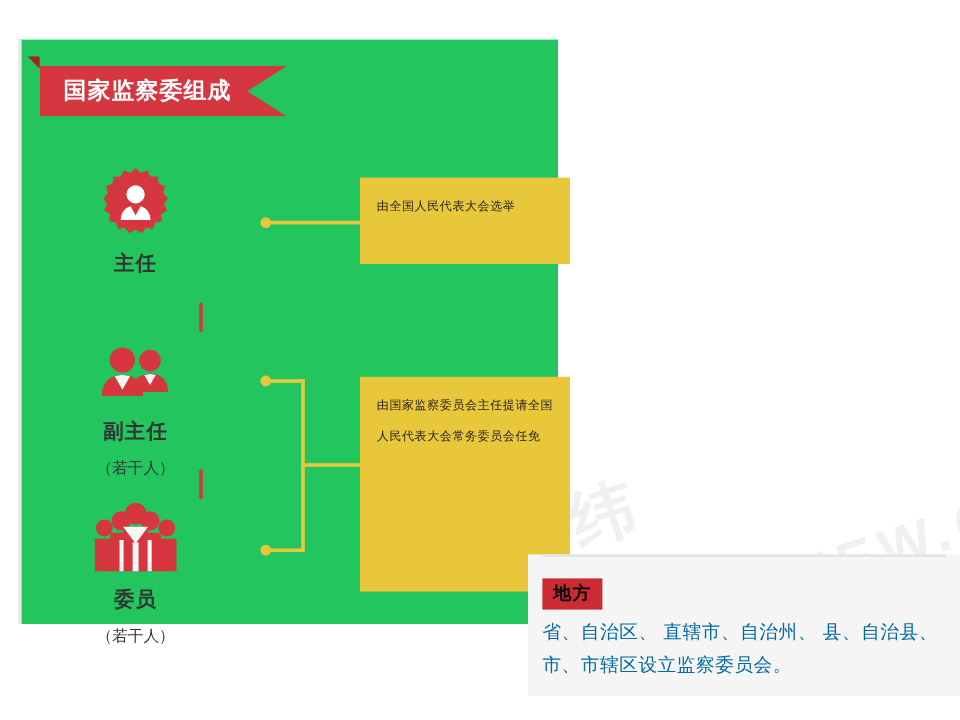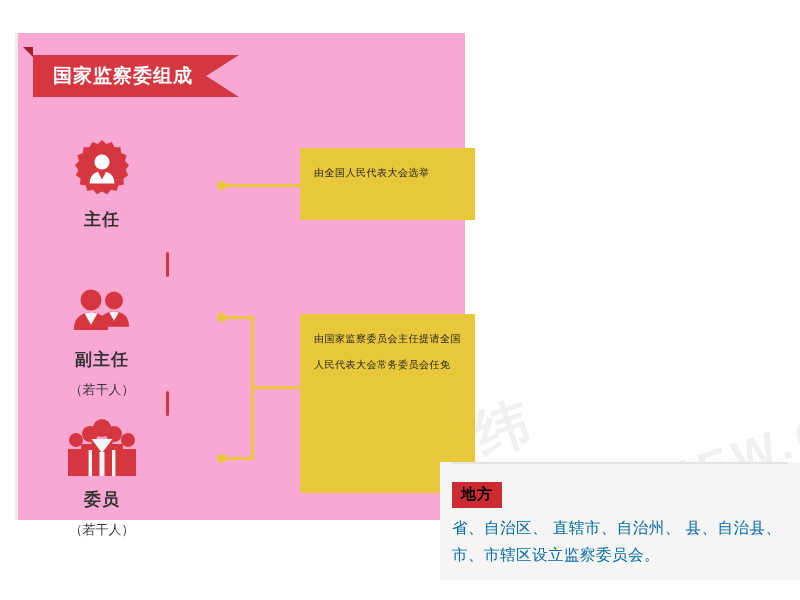--- a/index.html
+++ b/index.html
@@ -29,21 +29,21 @@
   .wm-2 { left: 560px; top: 430px; transform: rotate(-18deg); font-size: 46px; }
   .wm-3 { left: 100px; top: 40px;  transform: rotate(-18deg); font-size: 46px; color:#f4f4f4;}
 
   
   .card {
     position: absolute;
     left: 15px;
     top: 33px;
     width: 450px;
     height: 487px;
-    background: #f9a8d4;
+    background: #22c55e;
     border-left: 3px solid #ebebeb;
     box-sizing: border-box;
   }
 
   
   .ribbon-wrap {
     position: absolute;
     left: 5px;
     top: 14px;
     height: 42px;
@@ -74,21 +74,21 @@
     font-weight: bold;
     letter-spacing: 1px;
     white-space: nowrap;
   }
 
   
   .node {
     position: absolute;
     width: 150px;
     text-align: center;
-    left: 9px;
+    left: 20px;
   }
   .node-icon {
     height: 62px;
     display: flex;
     align-items: flex-end;
     justify-content: center;
   }
   .node-label {
     font-size: 17px;
     font-weight: bold;

